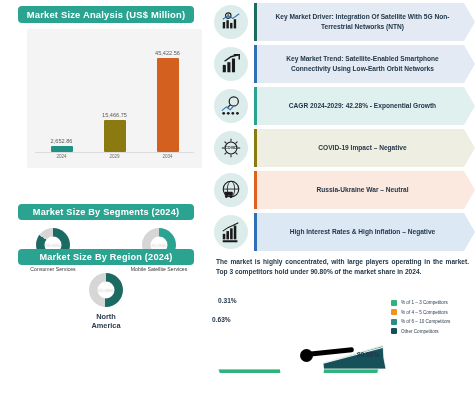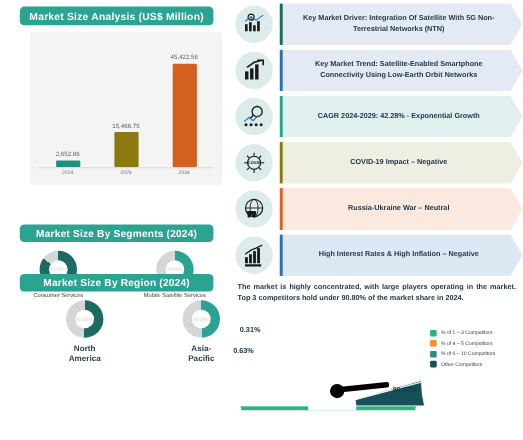--- a/index.html
+++ b/index.html
@@ -166,32 +166,26 @@
             <div class="donut" style="background: conic-gradient(rgb(43, 163, 145) 0deg, rgb(43, 163, 145) 125.424deg, rgb(214, 214, 214) 125.424deg, rgb(214, 214, 214) 360deg);">
               <div class="donut-pct">34.84%</div>
             </div>
             <div class="donut-lab">Mobile Satellite Services</div>
           </div>
         </div>
     </div>
 
     <div style="position:absolute;left:0;top:249px;width:212px;">
       <div class="banner banner-3">Market Size By Region (2024)</div>
-      <div class="donut-row" id="reg-row" style="top:24px;padding-left:24px;">
+      <div class="donut-row" id="reg-row" style="top:24px;">
           <div class="donut-cell">
             <div class="donut" style="background: conic-gradient(rgb(28, 107, 99) 0deg, rgb(28, 107, 99) 183.6deg, rgb(214, 214, 214) 183.6deg, rgb(214, 214, 214) 360deg);">
               <div class="donut-pct">51.00%</div>
             </div>
             <div class="donut-lab big">North<br>America</div>
-          </div>
-          <div class="donut-cell">
-            <div class="donut" style="background: conic-gradient(rgb(43, 163, 145) 0deg, rgb(43, 163, 145) 176.4deg, rgb(214, 214, 214) 176.4deg, rgb(214, 214, 214) 360deg);">
-              <div class="donut-pct">49.00%</div>
-            </div>
-            <div class="donut-lab big">Asia-<br>Pacific</div>
           </div>
         </div>
     </div>
   </div>
 
   <div class="right">
     <div id="callouts" style="padding-top:3px;">
         <div class="callout">
           <div class="ic-wrap">
             <svg width="22" height="22" viewBox="0 0 24 24">

